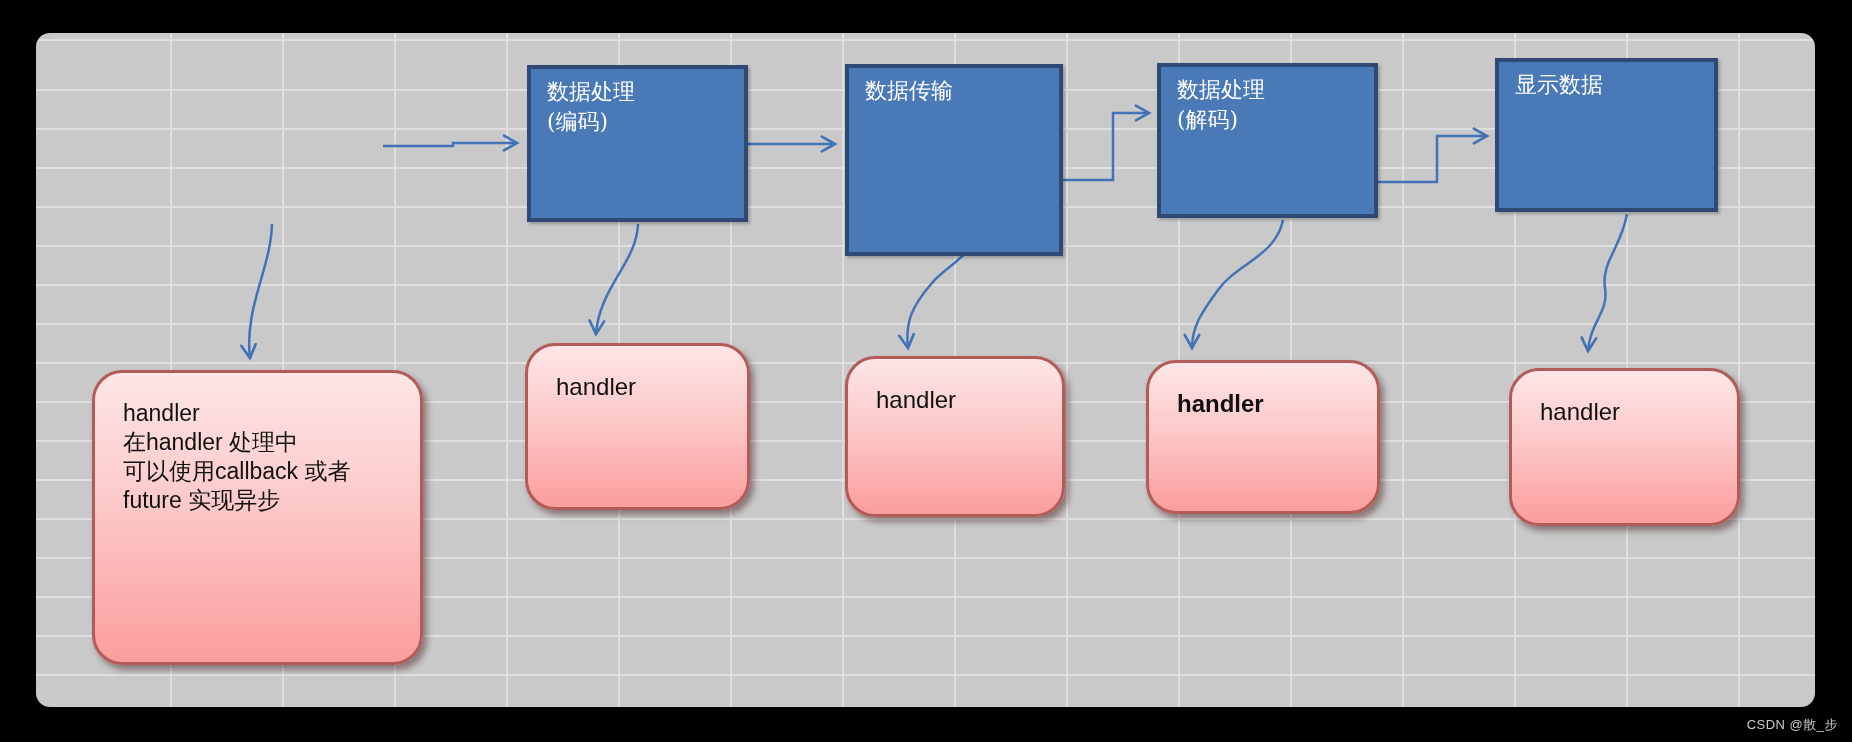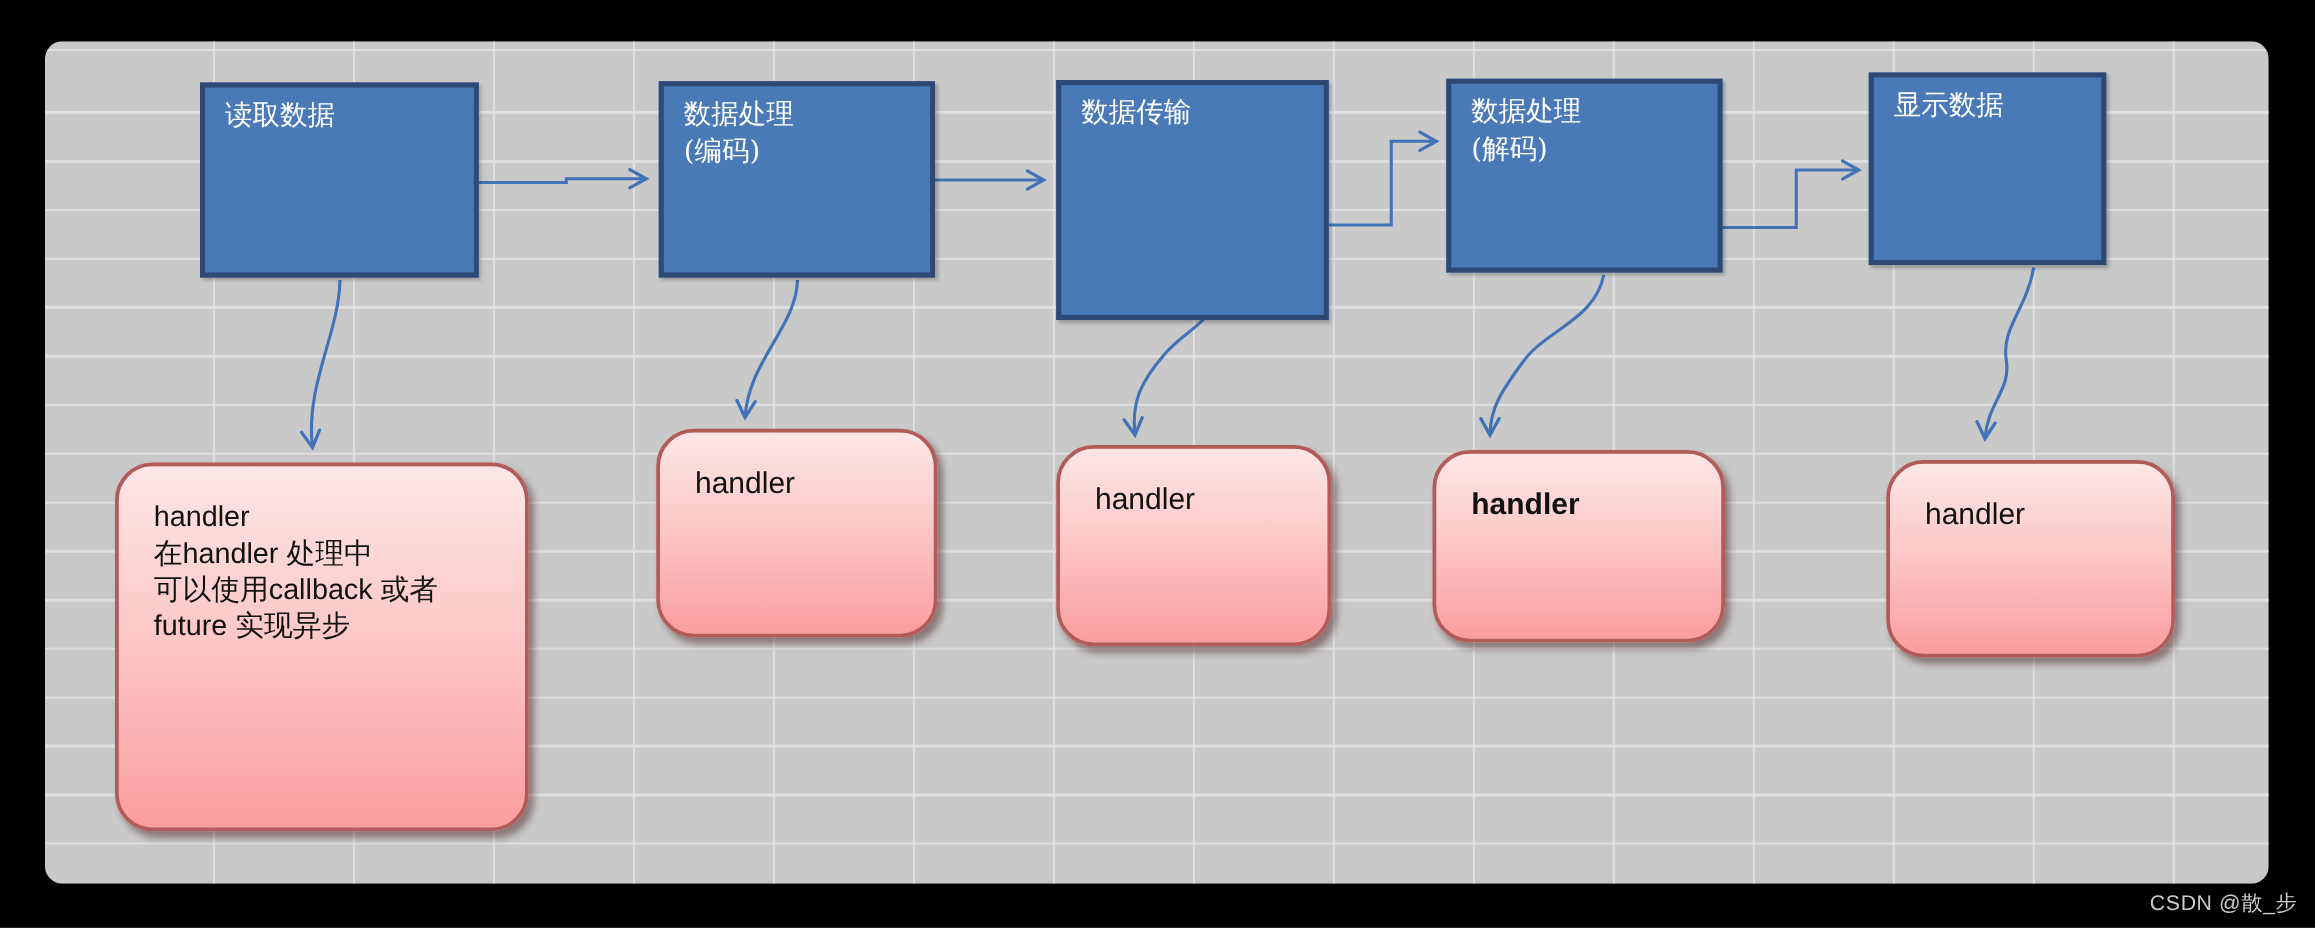--- a/index.html
+++ b/index.html
@@ -49,21 +49,21 @@
     padding:26px 28px;
     white-space:pre-line;
     box-shadow:4px 5px 6px rgba(60,20,20,0.45);
   }
   .hbox.bold{font-weight:bold;}
   #arrows{position:absolute;left:0;top:0;width:1852px;height:742px;pointer-events:none;}
   #watermark{
     position:absolute;
     right:14px;bottom:8px;
     color:#cccccc;
-    font-size:17px;
+    font-size:13px;
     letter-spacing:0.5px;
   }
 </style>
 </head>
 <body>
 
 <div id="stage">
 
   <div id="canvas"></div>
 
@@ -79,31 +79,30 @@
       <path d="M 1063,180 H 1113 V 113 H 1149" marker-end="url(#vhead)"></path>
       <path d="M 1378,182 H 1437 V 136 H 1487" marker-end="url(#vhead)"></path>
       <path d="M 272,224 C 271,268 244,308 250,358" marker-end="url(#vhead)"></path>
       <path d="M 638,224 C 637,262 599,288 596,334" marker-end="url(#vhead)"></path>
       <path d="M 980,220 C 974,258 950,262 932,283 C 912,306 905,322 908,348" marker-end="url(#vhead)"></path>
       <path d="M 1283,220 C 1276,256 1236,264 1218,290 C 1202,312 1192,326 1192,348" marker-end="url(#vhead)"></path>
       <path d="M 1627,214 C 1621,248 1601,262 1605,288 C 1609,312 1590,322 1588,351" marker-end="url(#vhead)"></path>
     </g>
   </svg>
 
-  <div class="pbox" style="left:160px;top:66px;width:223px;height:156px;">读取数据</div>
 
   <div class="pbox" style="left:527px;top:65px;width:221px;height:157px;">数据处理
 (编码)</div>
 
   <div class="pbox" style="left:845px;top:64px;width:218px;height:192px;">数据传输</div>
 
   <div class="pbox" style="left:1157px;top:63px;width:221px;height:155px;">数据处理
 (解码)</div>
 
-  <div class="pbox" style="left:1495px;top:58px;width:190px;height:154px;">显示数据</div>
+  <div class="pbox" style="left:1495px;top:58px;width:223px;height:154px;">显示数据</div>
 
   <div class="hbox" style="left:92px;top:370px;width:331px;height:295px;font-size:23px;">handler
 在handler 处理中
 可以使用callback 或者
 future 实现异步</div>
 
   <div class="hbox" style="left:525px;top:343px;width:225px;height:167px;">handler</div>
 
   <div class="hbox" style="left:845px;top:356px;width:220px;height:161px;">handler</div>
 

